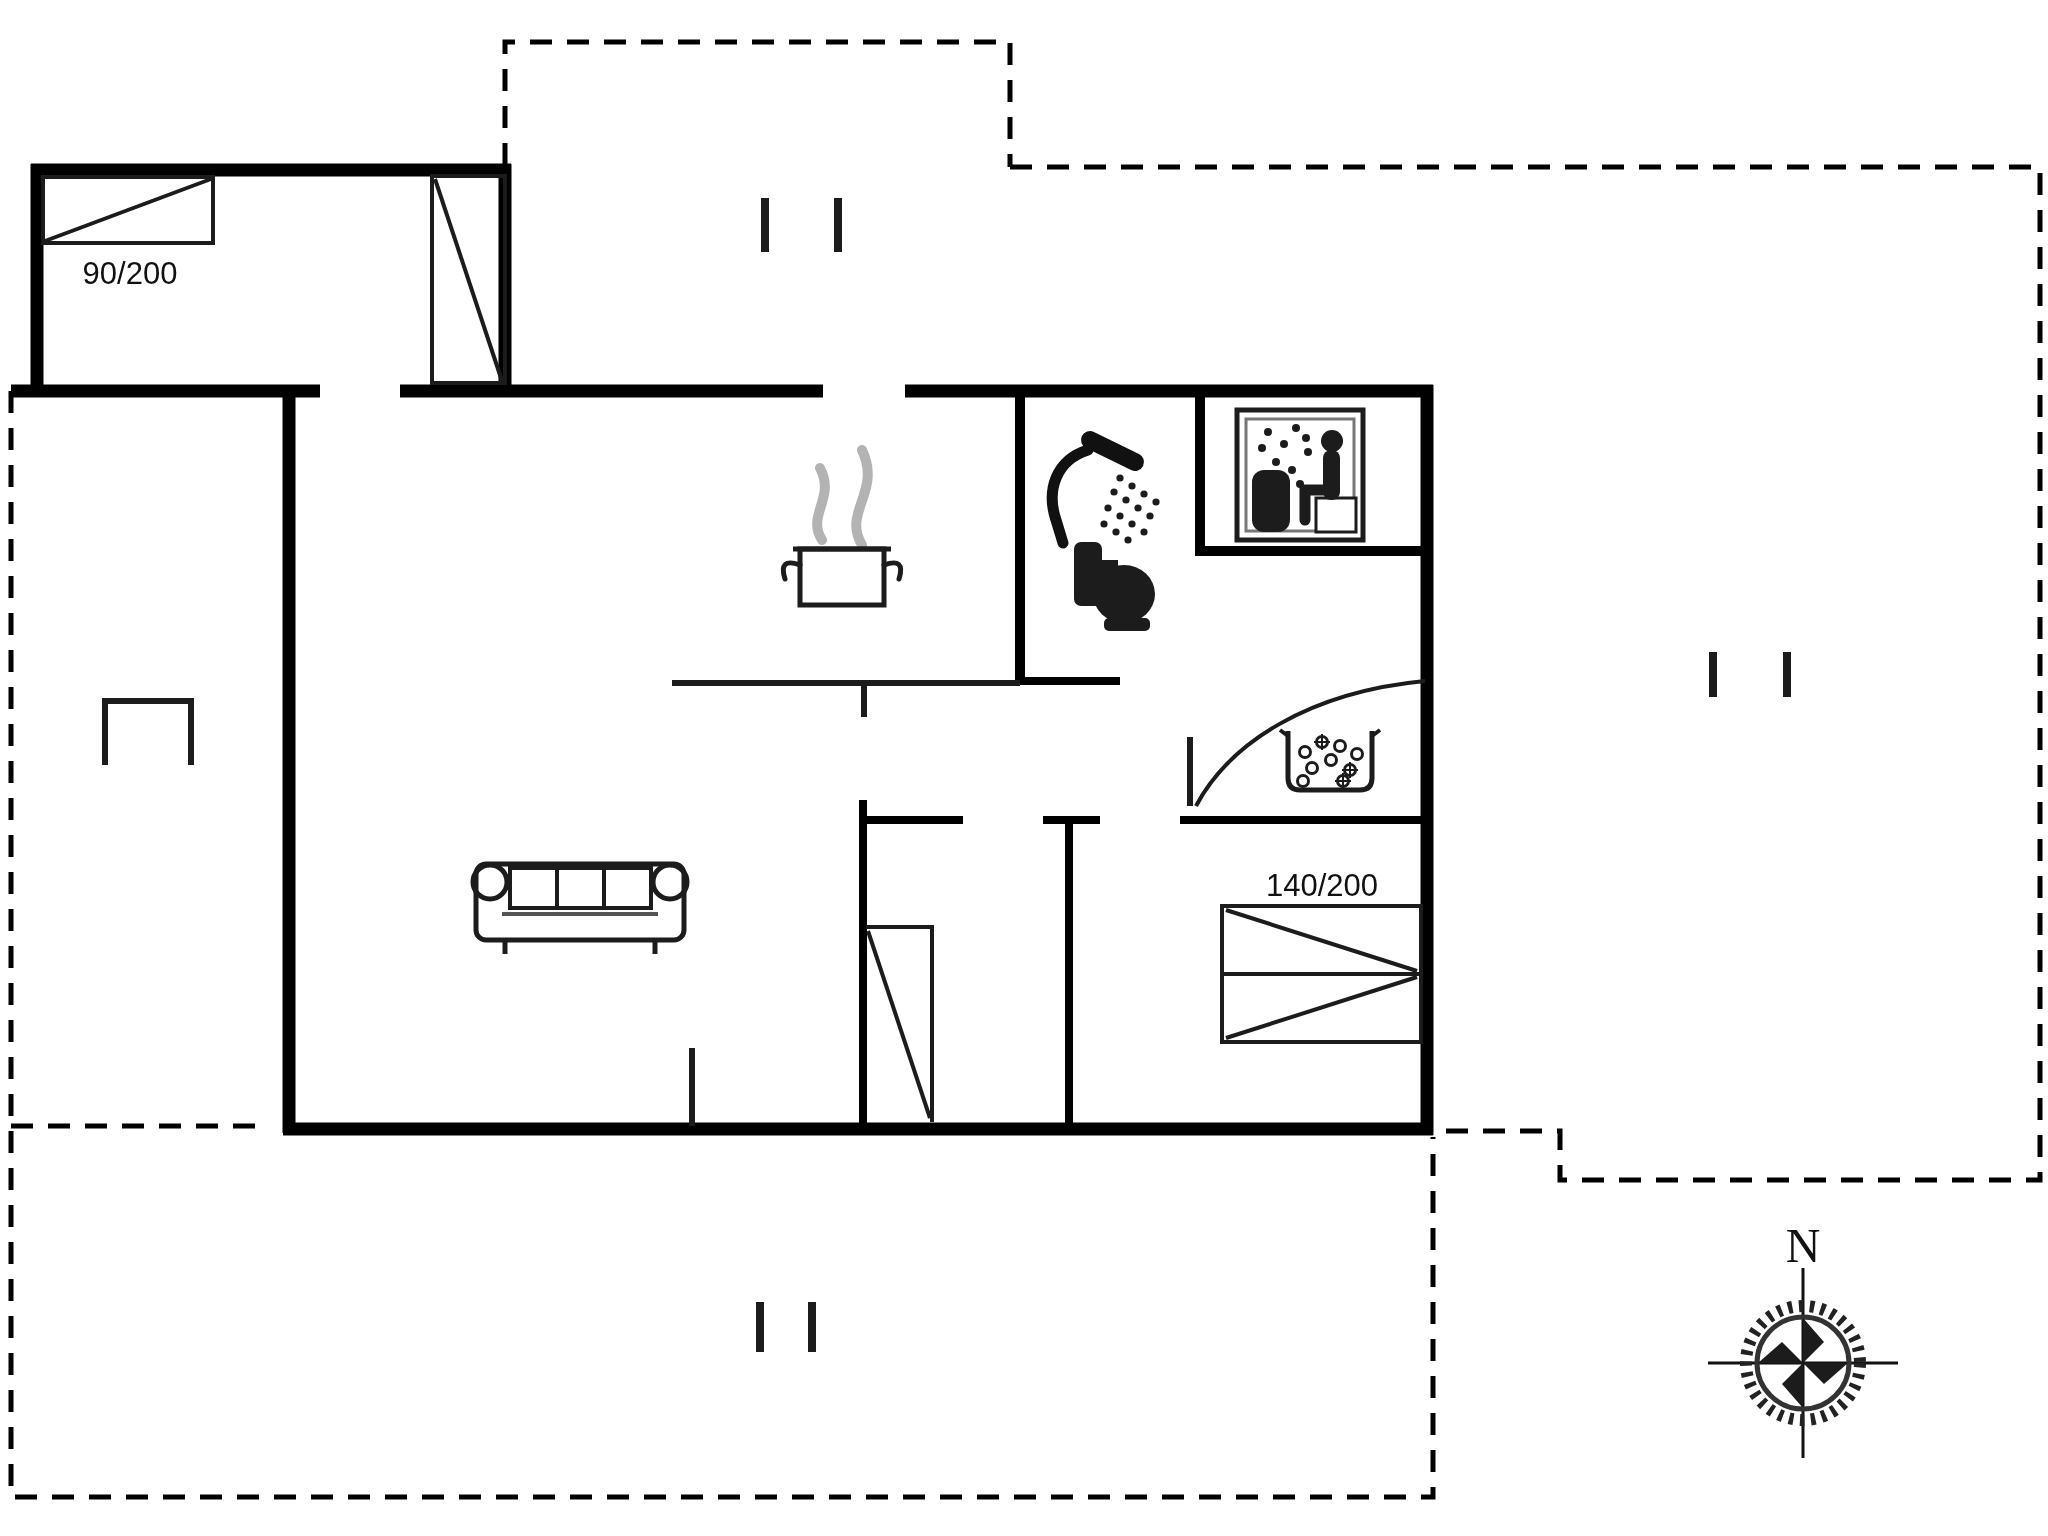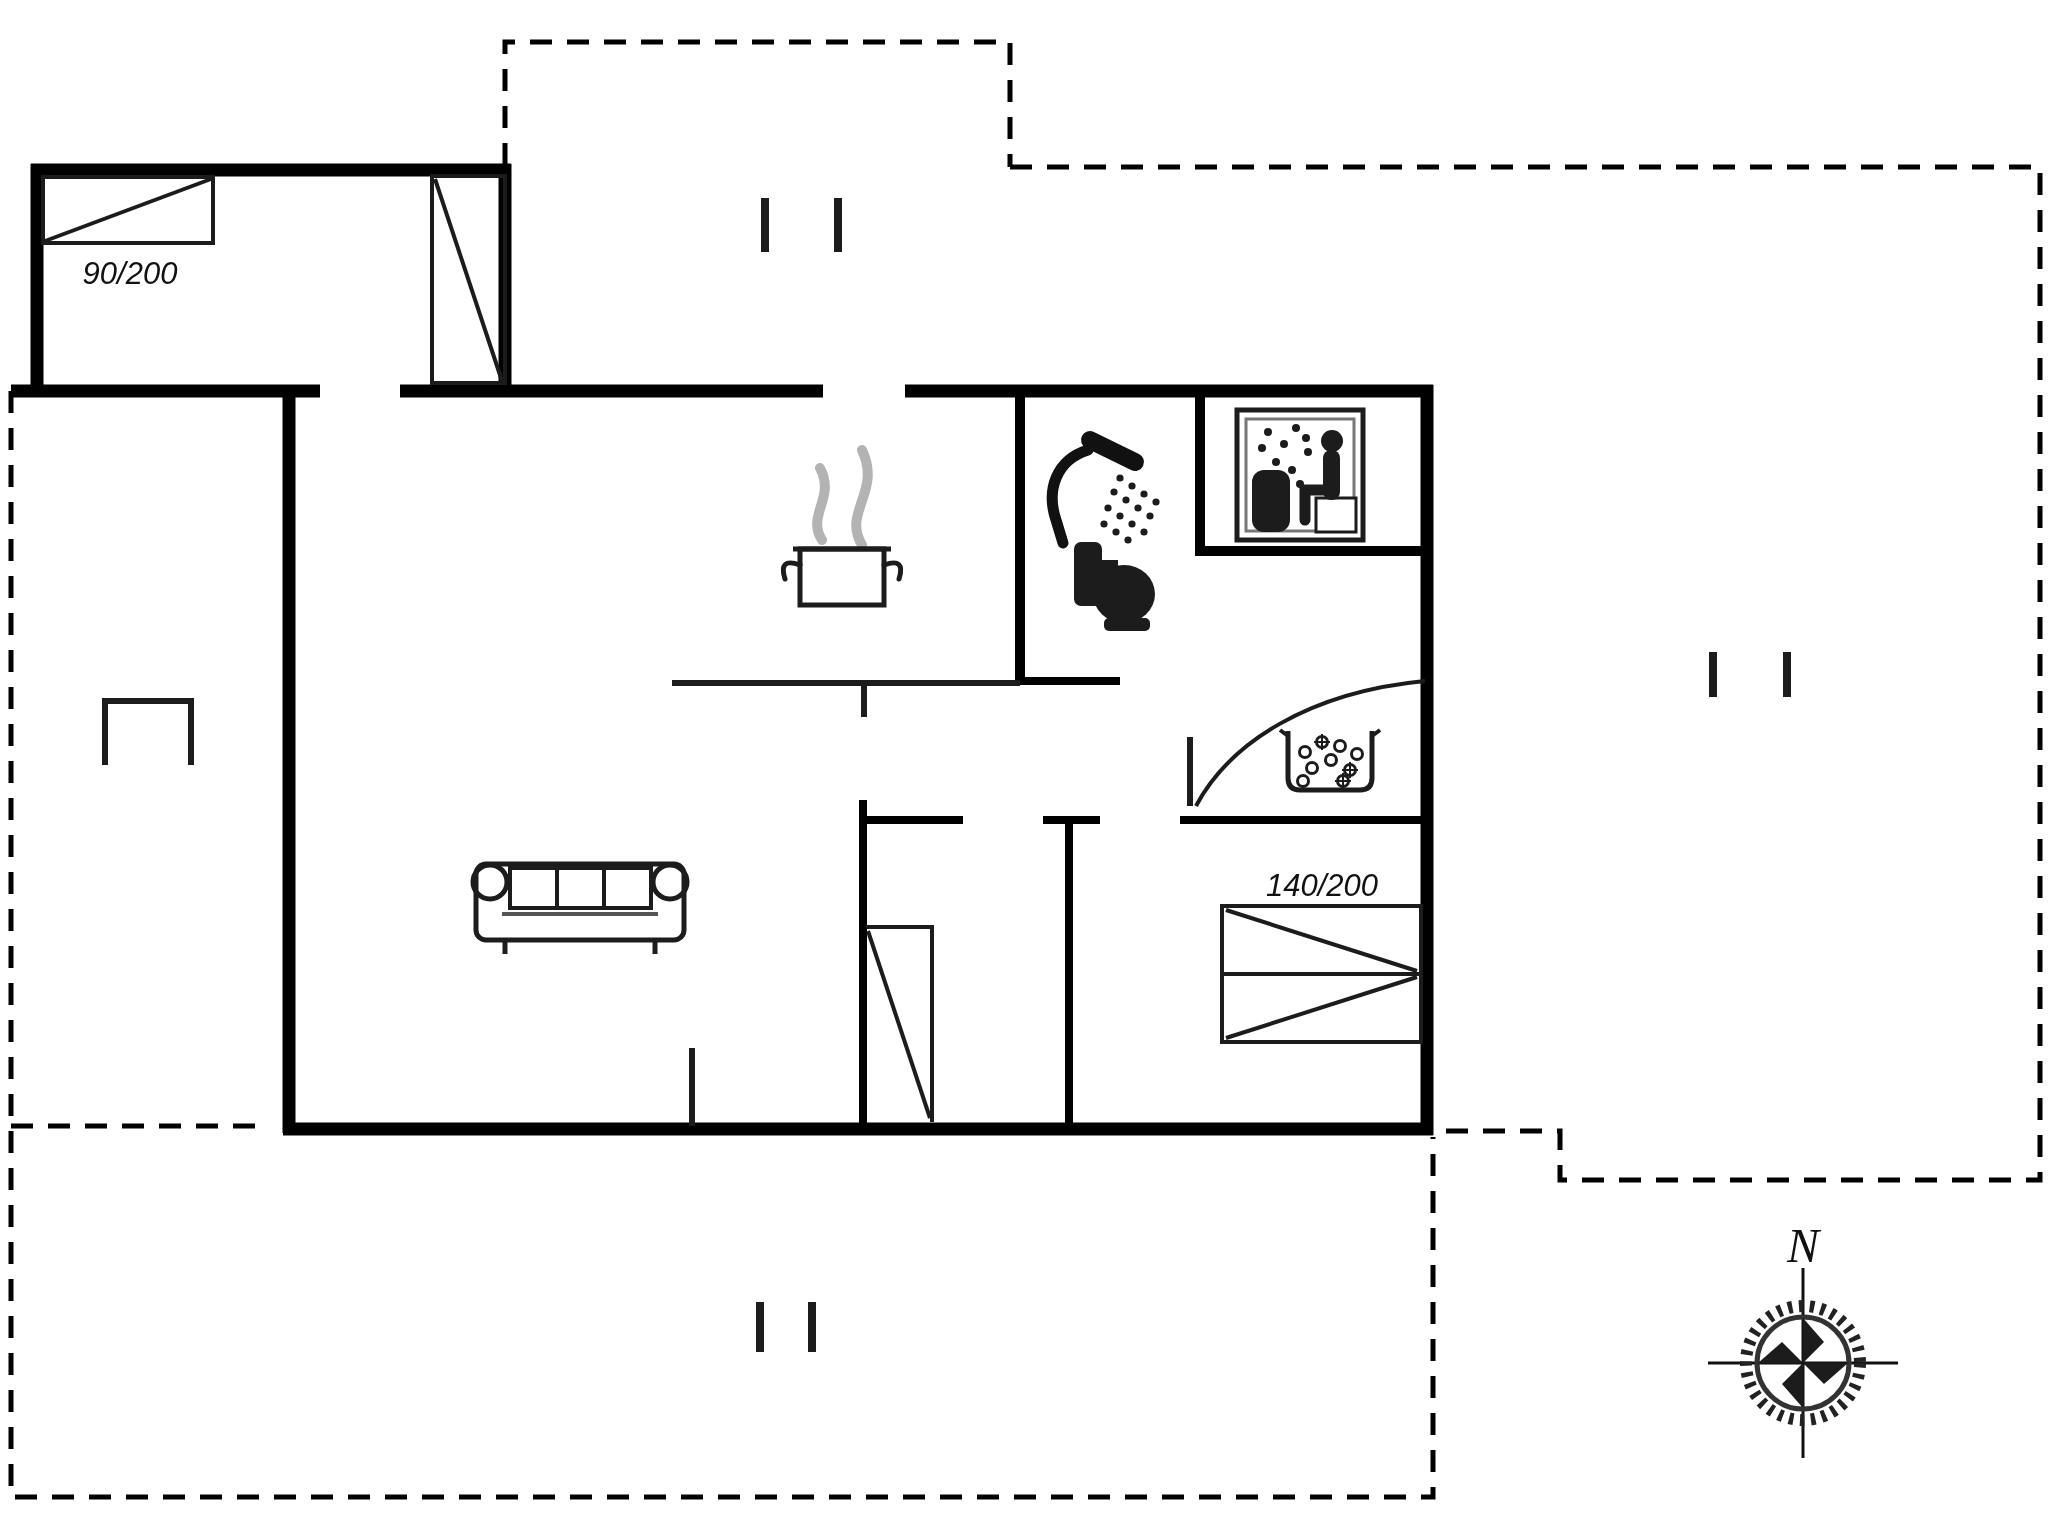--- a/index.html
+++ b/index.html
@@ -1,16 +1,16 @@
 <!DOCTYPE html>
 <html style="--bg: #ffffff; --wall: #000000; --furn: #1c1c1c; --steam: #b3b3b3; --text: #111111;"><head>
 <meta charset="utf-8">
 <style>
   html,body{margin:0;padding:0;background:#fff;}
-  .stage{width:2048px;height:1518px;background:var(--bg,#fff);position:relative;overflow:hidden;font-style:italic;}
+  .stage{width:2048px;height:1518px;background:var(--bg,#fff);position:relative;overflow:hidden;}
   svg{display:block;}
   .dashedline{stroke:var(--wall,#000);stroke-width:5;fill:none;stroke-dasharray:22 15;}
   .wall{stroke:var(--wall,#000);stroke-width:13;fill:none;stroke-linecap:butt;}
   .iwall{stroke:var(--wall,#000);stroke-width:10;fill:none;stroke-linecap:butt;}
   .iwall2{stroke:var(--wall,#000);stroke-width:8;fill:none;stroke-linecap:butt;}
   .thin{stroke:var(--furn,#1c1c1c);stroke-width:6;fill:none;}
   .furn{stroke:var(--furn,#1c1c1c);stroke-width:4;fill:none;}
   .furn5{stroke:var(--furn,#1c1c1c);stroke-width:5;fill:none;}
   .fill{fill:var(--furn,#1c1c1c);stroke:none;}
   .steam{stroke:var(--steam,#b3b3b3);stroke-width:10;fill:none;stroke-linecap:round;}

